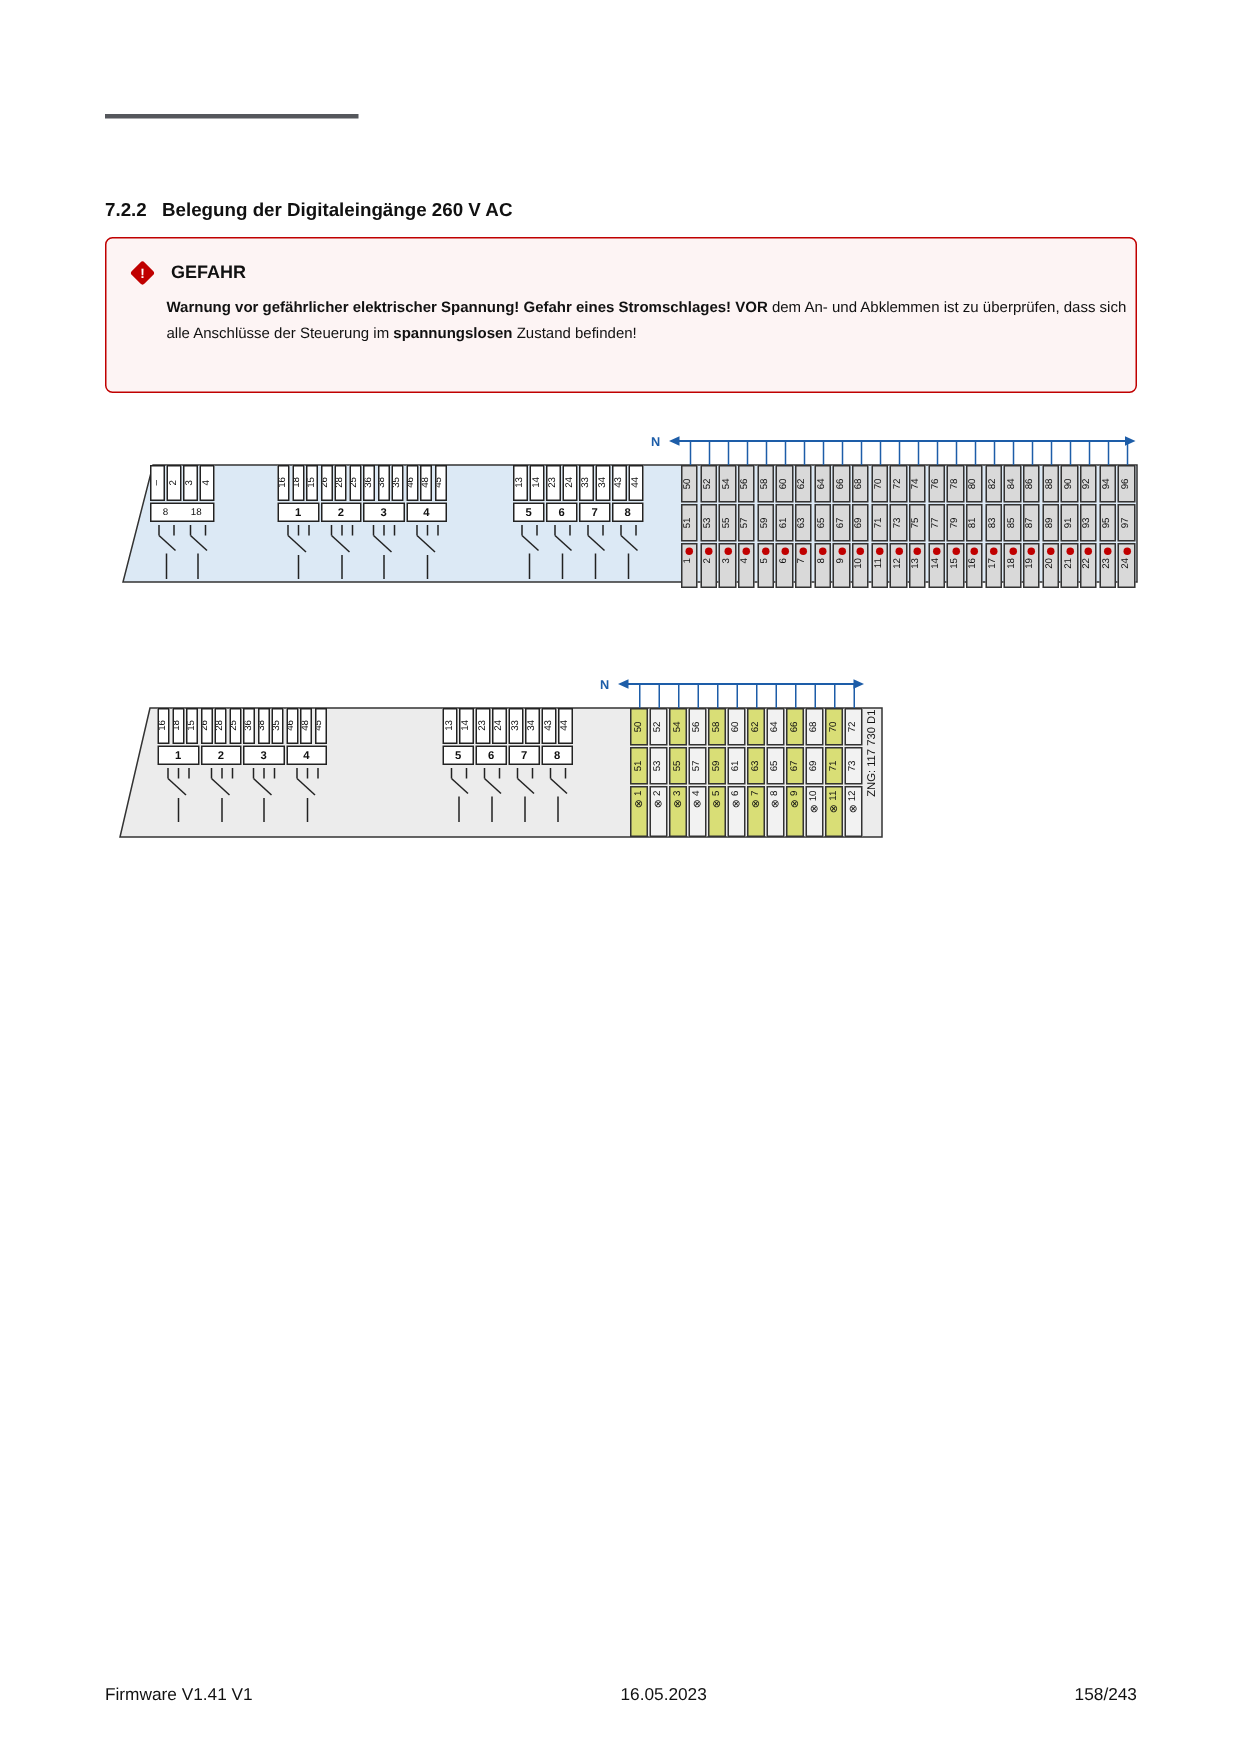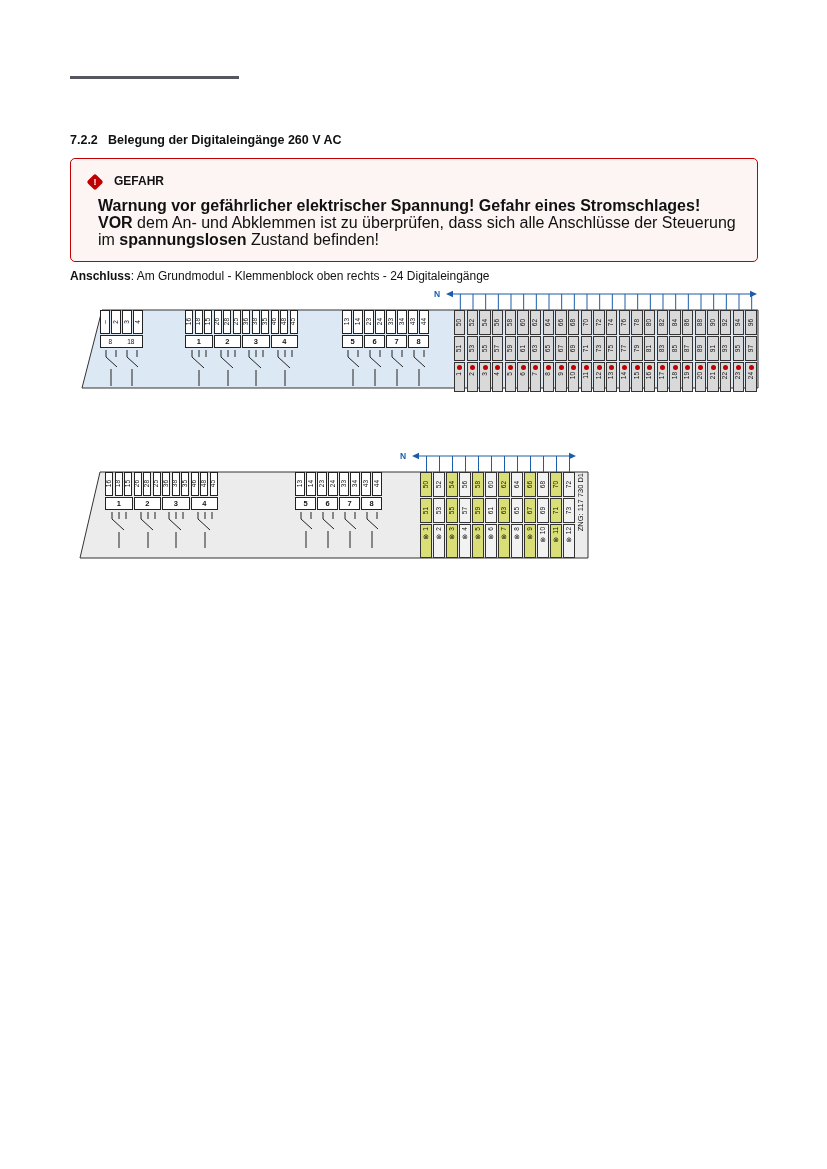--- a/index.html
+++ b/index.html
@@ -7,21 +7,21 @@
   body{width:827px;height:1169px;font-family:"Liberation Sans","DejaVu Sans",sans-serif;color:#111;position:relative;overflow:hidden}
   .page{position:absolute;inset:0;background:#fff}
   .logo{position:absolute;left:69px;top:40px;font-size:31px;font-weight:700;color:#55575c;letter-spacing:-0.5px}
   .logo-underline{position:absolute;left:70px;top:76px;width:169px;height:3px;background:#55575c}
   .section-heading{position:absolute;left:70px;top:133px;font-size:12.5px;font-weight:700}
   .sec-num{display:inline-block;width:38px}
   .danger-box{position:absolute;left:70px;top:158px;width:688px;height:104px;border:1.4px solid #c00000;border-radius:5px;background:#fdf4f4}
   .danger-icon{position:absolute;left:18px;top:17px;width:12px;height:12px;background:#c00000;transform:rotate(45deg);border-radius:2px}
   .danger-icon>span{position:absolute;inset:0;transform:rotate(-45deg);display:flex;align-items:center;justify-content:center;color:#fff;font-size:9px;font-weight:700}
   .danger-title{position:absolute;left:43px;top:15px;font-size:12px;font-weight:700}
-  .danger-body{position:absolute;left:27px;top:38px;width:640px;font-size:16px;line-height:17px}
+  .danger-body{position:absolute;left:40px;top:38px;width:640px;font-size:10px;line-height:17px}
   .anschluss{position:absolute;left:70px;font-size:12px}
   .diagram{position:absolute;left:70px;width:690px}
   .stub{position:absolute;background:#fff;border:1px solid #222;display:flex;align-items:center;justify-content:center;overflow:hidden}
   .abox{position:absolute;background:#fff;border:1px solid #222;display:flex;align-items:center;justify-content:space-around;font-size:6.5px}
   .gbox{position:absolute;background:#fff;border:1px solid #222;display:flex;align-items:center;justify-content:center;font-size:7.5px;font-weight:700}
   .cell{position:absolute;border:1px solid #333;display:flex;align-items:center;justify-content:center;overflow:hidden}
   .chan{flex-direction:column;justify-content:flex-start;align-items:center;padding-top:2px;gap:2px}
   .dot{width:5px;height:5px;border-radius:50%;background:#c00000;flex:none}
   .otimes{font-size:7px;line-height:1}
   .vtxt{writing-mode:vertical-rl;transform:rotate(180deg);font-size:6.5px;line-height:1;white-space:nowrap}
@@ -40,23 +40,20 @@
   </div>
 
   <div class="danger-box">
     <div class="danger-icon">
         <span>!</span>
       </div>
     <div class="danger-title">GEFAHR</div>
     <div class="danger-body" id="danger-body"><span style="font-weight: 700;">Warnung vor gefährlicher elektrischer Spannung! Gefahr eines Stromschlages! VOR</span><span> dem An- und Abklemmen ist zu überprüfen, dass sich alle Anschlüsse der Steuerung im </span><span style="font-weight: 700;">spannungslosen</span><span> Zustand befinden!</span></div>
   </div>
 
-  <div class="anschluss" style="top:269px">
-    <b>Anschluss</b><span>: Am Grundmodul - Klemmenblock oben rechts - 24 Digitaleingänge</span>
-  </div>
   <div class="diagram" id="diagram1" style="top:284px;height:135px">
       <svg width="690" height="135" style="position:absolute;left:0;top:0">
         <polygon points="32,26 688,26 688,104 12,104" fill="#dce9f5" stroke="#333" stroke-width="1"></polygon>
         <line x1="382" y1="10" x2="681" y2="10" stroke="#1d5da8" stroke-width="1.2"></line>
         <polygon points="376,10 383,6.8 383,13.2" fill="#1d5da8"></polygon>
         <polygon points="687,10 680,6.8 680,13.2" fill="#1d5da8"></polygon>
         <text x="364" y="13" fill="#1d5da8" font-size="8.5" font-weight="bold" font-family="Liberation Sans, sans-serif">N</text>
         <line x1="390.3335" y1="10" x2="390.3335" y2="26" stroke="#1d5da8" stroke-width="1"></line>
         <line x1="403.0005" y1="10" x2="403.0005" y2="26" stroke="#1d5da8" stroke-width="1"></line>
         <line x1="415.6675" y1="10" x2="415.6675" y2="26" stroke="#1d5da8" stroke-width="1"></line>
@@ -704,14 +701,19 @@
       </div>
       <div class="cell chan" style="left: 493px; top: 78px; width: 11.7px; height: 34px; background: rgb(242, 242, 242);">
         <span class="vtxt">12</span>
         <span class="otimes">⊗</span>
       </div>
       <div class="zng" style="left: 505px; top: 27px; height: 84px; width: 12px;">
         <span class="vtxt" style="font-size: 7.5px;">ZNG: 117 730 D1</span>
       </div>
     </div>
 
+  <div class="footer">
+    <span>Firmware V1.41 V1</span>
+    <span>16.05.2023</span>
+    <span>158/243</span>
+  </div>
 
 </div>
 
 </body></html>

